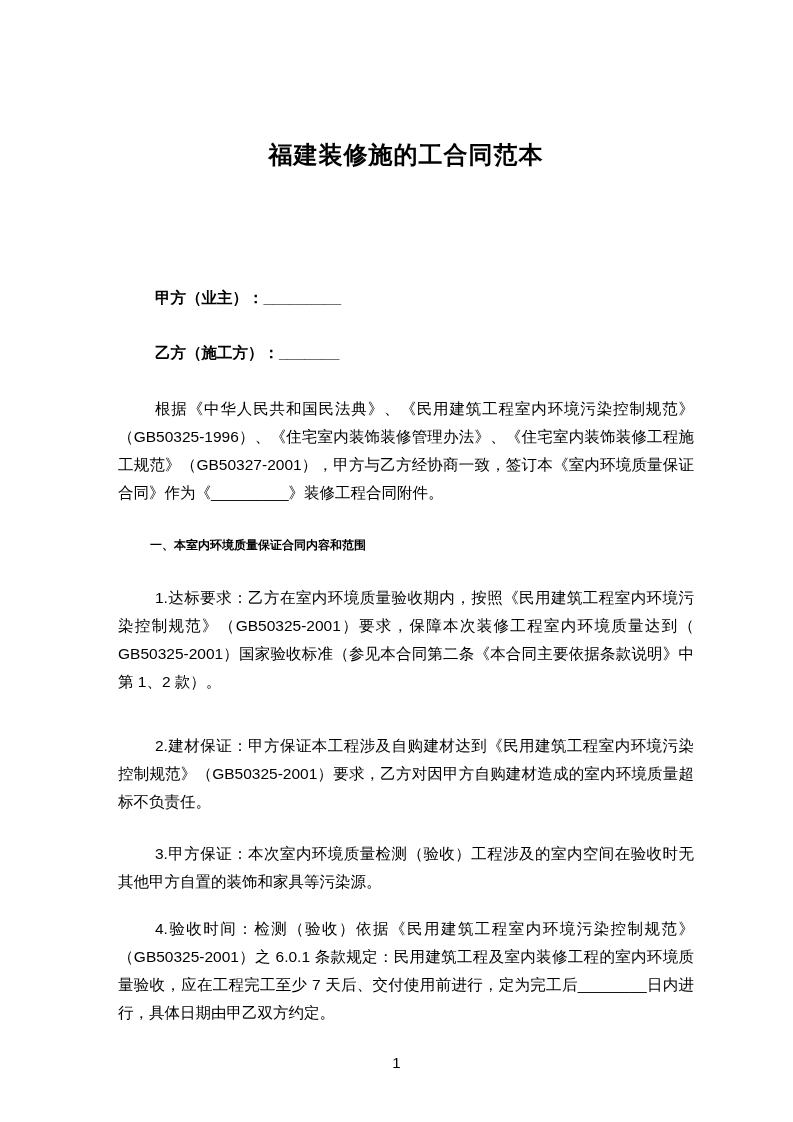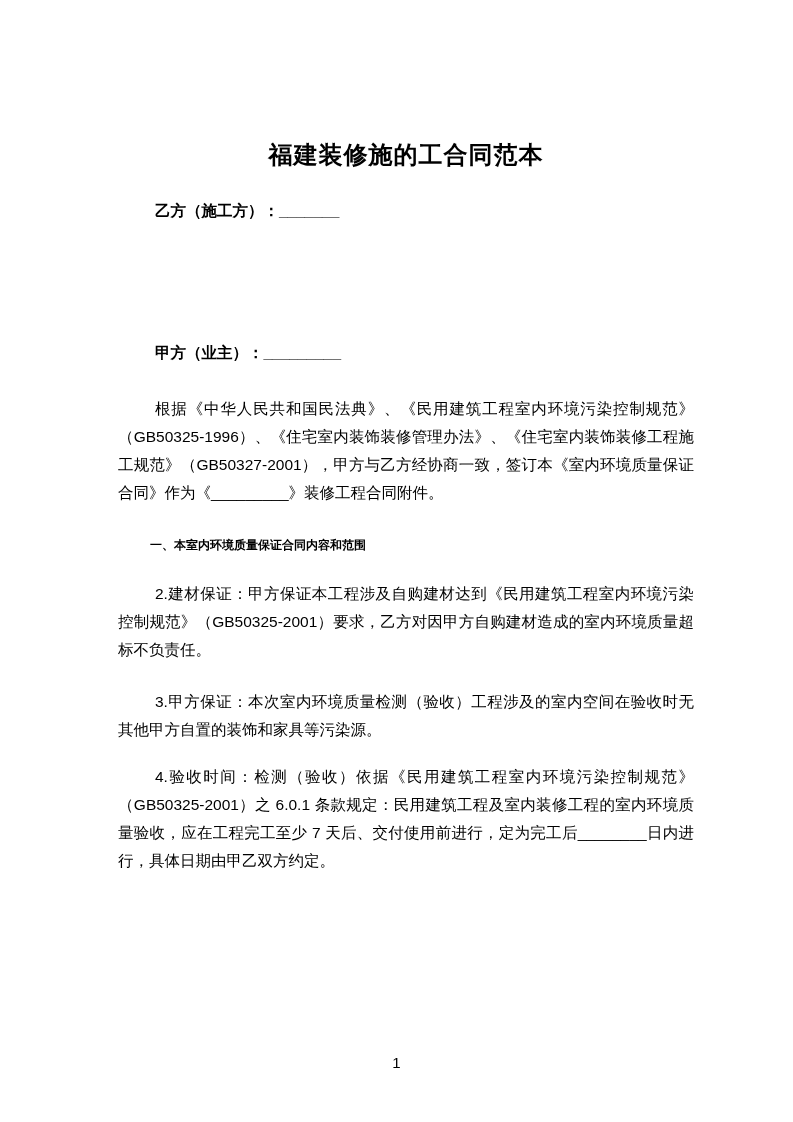--- a/index.html
+++ b/index.html
@@ -48,49 +48,50 @@
     margin-top: 24px;
     font-size: 12px;
     line-height: 28px;
     font-weight: 700;
     text-indent: 32px;
   }
   .clause {
     text-indent: 37px;
   }
   .clause-1 { margin-top: 25px; }
-  .clause-2 { margin-top: 21px; }
+  .clause-2 { margin-top: 36px; }
   .clause-3 { margin-top: 24px; }
   .clause-4 { margin-top: 19px; }
   .page-number {
     position: absolute;
     left: 0;
     right: 0;
     bottom: 48px;
     text-align: center;
     font-size: 15px;
     line-height: 22px;
     color: #000000;
   }
 </style>
 </head>
 <body>
 
 <div class="page">
 
   <h1 class="doc-title">福建装修施的工合同范本</h1>
 
+  <p class="party-line party-a">甲方（业主）：_________</p>
+
   <p class="party-line party-b">乙方（施工方）：_______</p>
-
-  <p class="party-line party-a">甲方（业主）：_________</p>
 
   <p class="intro-para">根据《中华人民共和国民法典》、《民用建筑工程室内环境污染控制规范》（GB50325-1996）、《住宅室内装饰装修管理办法》、《住宅室内装饰装修工程施工规范》（GB50327-2001），甲方与乙方经协商一致，签订本《室内环境质量保证合同》作为《_________》装修工程合同附件。</p>
 
   <h2 class="section-heading">一、本室内环境质量保证合同内容和范围</h2>
 
+  <p class="clause clause-1">1.达标要求：乙方在室内环境质量验收期内，按照《民用建筑工程室内环境污染控制规范》（GB50325-2001）要求，保障本次装修工程室内环境质量达到（　GB50325-2001）国家验收标准（参见本合同第二条《本合同主要依据条款说明》中第 1、2 款）。</p>
 
   <p class="clause clause-2">2.建材保证：甲方保证本工程涉及自购建材达到《民用建筑工程室内环境污染控制规范》（GB50325-2001）要求，乙方对因甲方自购建材造成的室内环境质量超标不负责任。</p>
 
   <p class="clause clause-3">3.甲方保证：本次室内环境质量检测（验收）工程涉及的室内空间在验收时无其他甲方自置的装饰和家具等污染源。</p>
 
   <p class="clause clause-4">4.验收时间：检测（验收）依据《民用建筑工程室内环境污染控制规范》（GB50325-2001）之 6.0.1 条款规定：民用建筑工程及室内装修工程的室内环境质量验收，应在工程完工至少 7 天后、交付使用前进行，定为完工后________日内进行，具体日期由甲乙双方约定。</p>
 
   <div class="page-number">1</div>
 
 </div>

